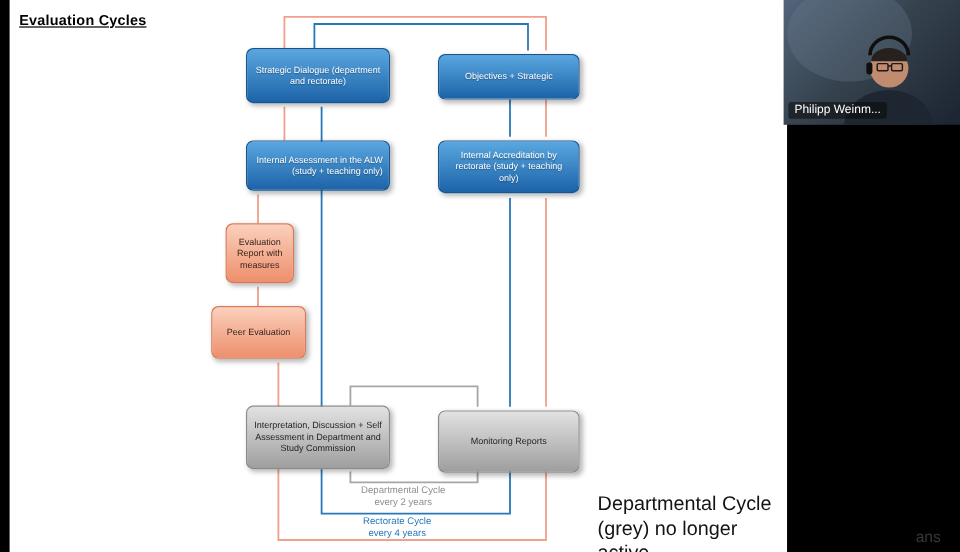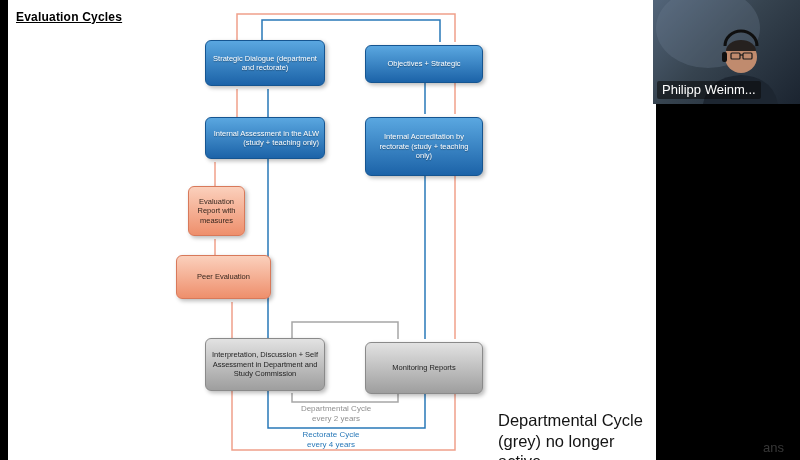--- a/index.html
+++ b/index.html
@@ -35,21 +35,21 @@
   .note { position:absolute; left:490px; top:410px; width:156px; font-size:16.5px;
           line-height:1.25; color:#141414; }
 
   
   .right-panel { position:absolute; left:656px; top:0; width:144px; height:460px; background:#000; }
   .webcam { position:absolute; left:653px; top:0; width:147px; height:104px;
             background:linear-gradient(135deg,#53657a 0%, #36434f 45%, #1b2430 100%);
             overflow:hidden; }
   .webcam svg { position:absolute; left:0; top:0; }
   .name-tag { position:absolute; left:4px; bottom:5px; background:rgba(10,10,10,.55);
-              color:#fff; font-size:13px; padding:1px 5px 2px; border-radius:2px; white-space:nowrap; }
+              color:#fff; font-size:10px; padding:1px 5px 2px; border-radius:2px; white-space:nowrap; }
   .watermark { position:absolute; right:16px; bottom:5px; color:#4a4a4a; font-size:13px; opacity:.75; }
 </style>
 </head>
 <body>
 
 <div class="app">
 
   <div class="slide">
 
     <div class="slide-title">Evaluation Cycles</div>
@@ -80,23 +80,23 @@
       <path class="p-b" d="M417,165 L417,339" marker-end="url(#ab)"></path>
       <path class="p-b" d="M417,386 L417,428 L260,428 L260,89" marker-end="url(#ab)"></path>
 
       <path class="p-g" d="M284,338 L284,322 L390,322 L390,339" marker-end="url(#ag)"></path>
       <path class="p-g" d="M390,386 L390,402 L284,402 L284,393" marker-end="url(#ag)"></path>
     </svg>
 
     <div class="box blue" style="left:197px; top:40px;  width:120px; height:46px;">Strategic Dialogue (department and rectorate)</div>
     <div class="box blue" style="left:357px; top:45px;  width:118px; height:38px;">Objectives + Strategic</div>
     <div class="box blue" style="left:197px; top:117px; width:120px; height:42px;text-align:right;">Internal Assessment in the ALW (study + teaching only)</div>
-    <div class="box blue" style="left:357px; top:117px; width:118px; height:59px;">Internal Accreditation by rectorate (study + teaching only)</div>
+    <div class="box blue" style="left:357px; top:117px; width:118px; height:44px;">Internal Accreditation by rectorate (study + teaching only)</div>
     <div class="box salmon" style="left:180px; top:186px; width:57px;  height:50px;">Evaluation Report with measures</div>
-    <div class="box salmon" style="left:168px; top:255px; width:95px;  height:44px;">Peer Evaluation</div>
+    <div class="box salmon" style="left:168px; top:255px; width:79px;  height:44px;">Peer Evaluation</div>
     <div class="box grey" style="left:197px; top:338px; width:120px; height:53px;">Interpretation, Discussion + Self Assessment in Department and Study Commission</div>
     <div class="box grey" style="left:357px; top:342px; width:118px; height:52px;">Monitoring Reports</div>
 
     <div class="legend grey">
       <div>Departmental Cycle</div>
       <div>every 2 years</div>
     </div>
     <div class="legend blue">
       <div>Rectorate Cycle</div>
       <div>every 4 years</div>

